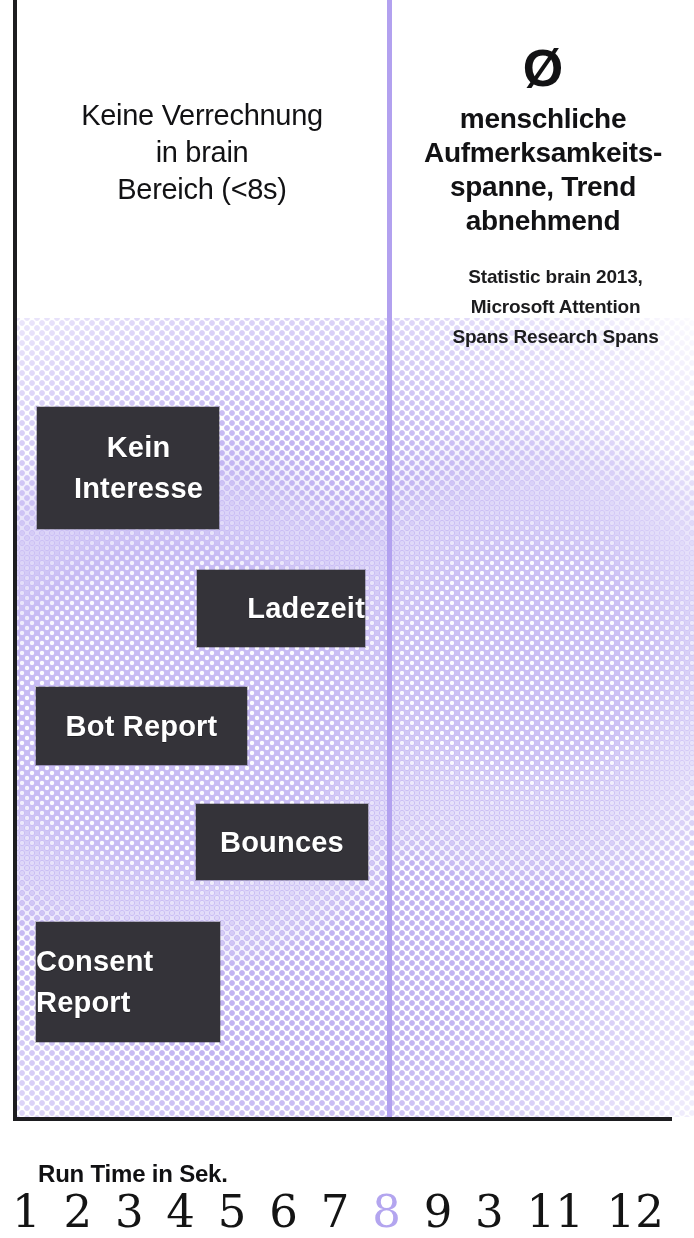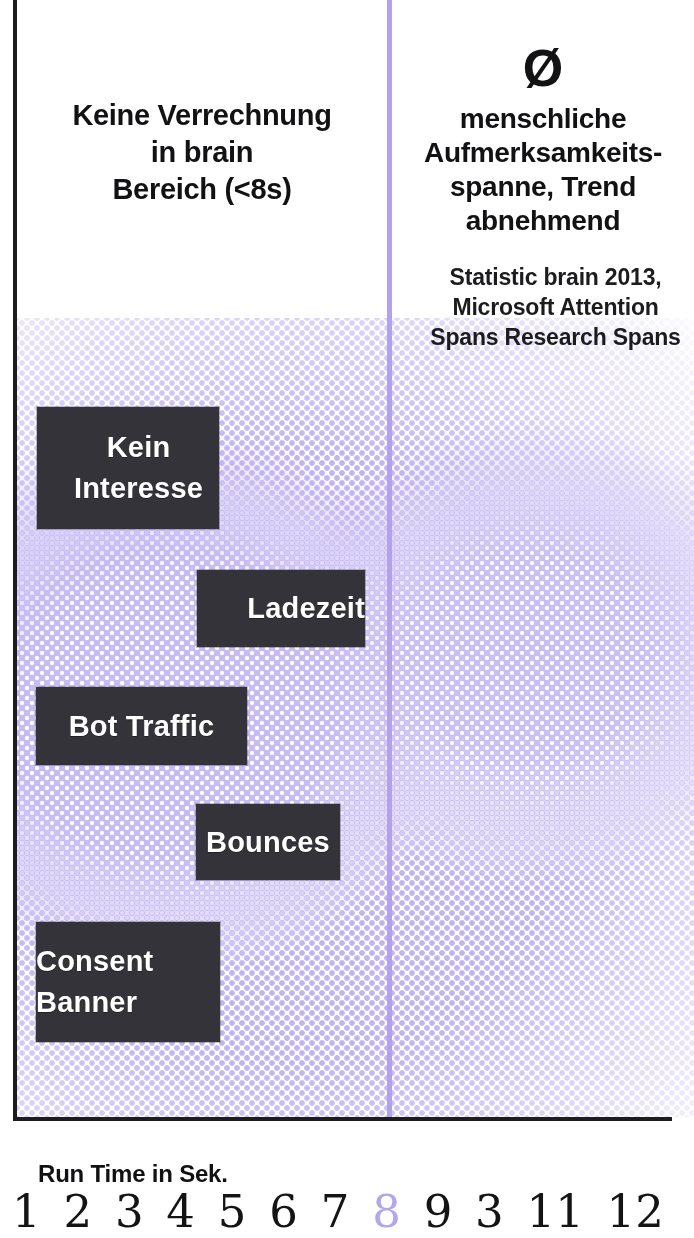--- a/index.html
+++ b/index.html
@@ -36,38 +36,38 @@
             mask-image:radial-gradient(52% 40% at 24% 50%, #000 45%, transparent 80%),
                       radial-gradient(48% 36% at 76% 44%, #000 38%, transparent 76%);
   }
   
   .left-border{position:absolute;left:13px;top:0;width:4px;height:1121px;background:#1d1d20;}
   .bottom-border{position:absolute;left:13px;top:1117px;width:659px;height:4px;background:#1d1d20;}
   .threshold-line{position:absolute;left:387px;top:0;width:5px;height:1117px;background:#b2a1ef;}
   
   .left-header{
     position:absolute;left:17px;top:97px;width:370px;text-align:center;
-    font-size:29px;line-height:37px;font-weight:700;color:#121214;letter-spacing:-0.3px;
+    font-size:29px;line-height:37px;font-weight:400;color:#121214;letter-spacing:-0.3px;
   }
   .right-header{position:absolute;left:392px;top:40px;width:302px;text-align:center;color:#121214;}
   .avg-symbol{font-size:52px;line-height:56px;font-weight:800;margin-bottom:6px;}
   .right-title{font-size:28px;line-height:34px;font-weight:800;letter-spacing:-0.3px;}
-  .right-source{margin-top:24px;font-size:23px;line-height:30px;font-weight:600;color:#1c1c1e;letter-spacing:-0.2px;padding-left:25px;}
+  .right-source{margin-top:24px;font-size:19px;line-height:30px;font-weight:600;color:#1c1c1e;letter-spacing:-0.2px;padding-left:25px;}
   
   .label-box{
     position:absolute;background:#343339;color:#ffffff;
     display:flex;flex-direction:column;justify-content:center;
     font-size:29px;font-weight:700;letter-spacing:0.2px;line-height:41px;
     text-shadow:0 1px 0 rgba(0,0,0,0.35);
     box-shadow:0 0 0 1px rgba(20,20,22,0.25);
   }
   .box-kein{left:37px;top:407px;width:182px;height:122px;padding-left:21px;box-sizing:border-box;align-items:center;}
   .box-ladezeit{left:197px;top:570px;width:168px;height:77px;align-items:flex-end;}
   .box-bot{left:36px;top:687px;width:211px;height:78px;align-items:center;}
-  .box-bounces{left:196px;top:804px;width:144px;height:76px;align-items:center;}
+  .box-bounces{left:196px;top:804px;width:172px;height:76px;align-items:center;}
   .box-consent{left:36px;top:922px;width:184px;height:120px;box-sizing:border-box;}
   
   .axis-title{position:absolute;left:14px;top:1160px;font-size:24px;font-weight:800;color:#111113;letter-spacing:-0.2px;margin-left:24px;}
   .tick-row{
     position:absolute;left:12px;top:1188px;width:652px;
     display:flex;justify-content:space-between;align-items:flex-start;
     font-family:"DejaVu Serif","Liberation Serif",serif;
     font-size:45px;line-height:48px;color:#141414;
   }
   .tick-row .hl{color:#b3a5ef;}
@@ -110,30 +110,30 @@
     <div class="label-box box-kein">
       <div>Kein</div>
       <div>Interesse</div>
     </div>
 
     <div class="label-box box-ladezeit">
       <div>Ladezeit</div>
     </div>
 
     <div class="label-box box-bot">
-      <div>Bot Traffic</div>
+      <div>Bot Report</div>
     </div>
 
     <div class="label-box box-bounces">
       <div>Bounces</div>
     </div>
 
     <div class="label-box box-consent">
       <div>Consent</div>
-      <div>Banner</div>
+      <div>Report</div>
     </div>
 
   </div>
 
   <div class="axis-title">Run Time in Sek.</div>
 
   <div class="tick-row">
     <span>1</span>
     <span>2</span>
     <span>3</span>

